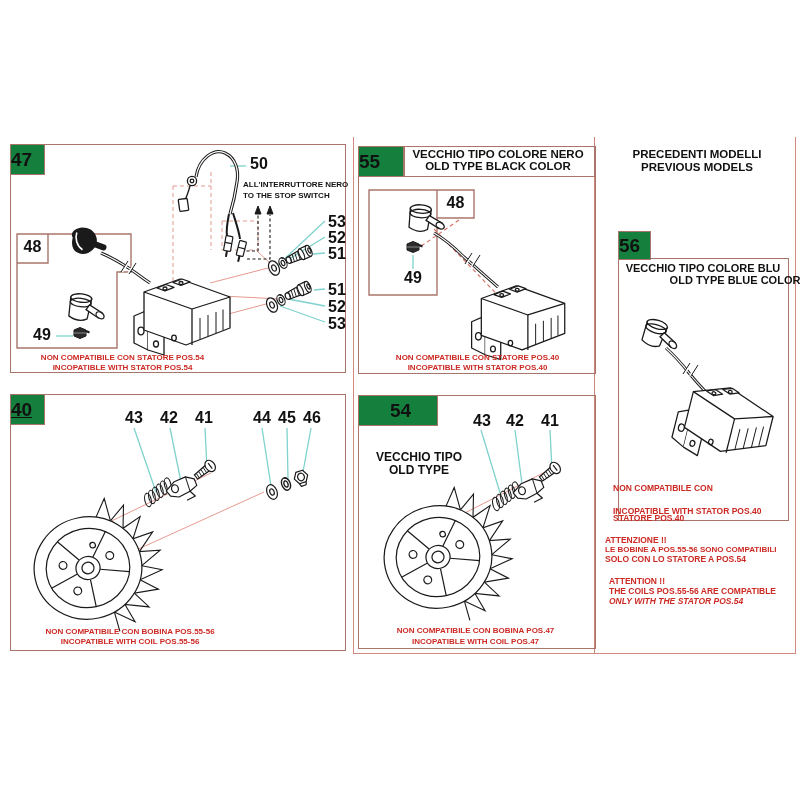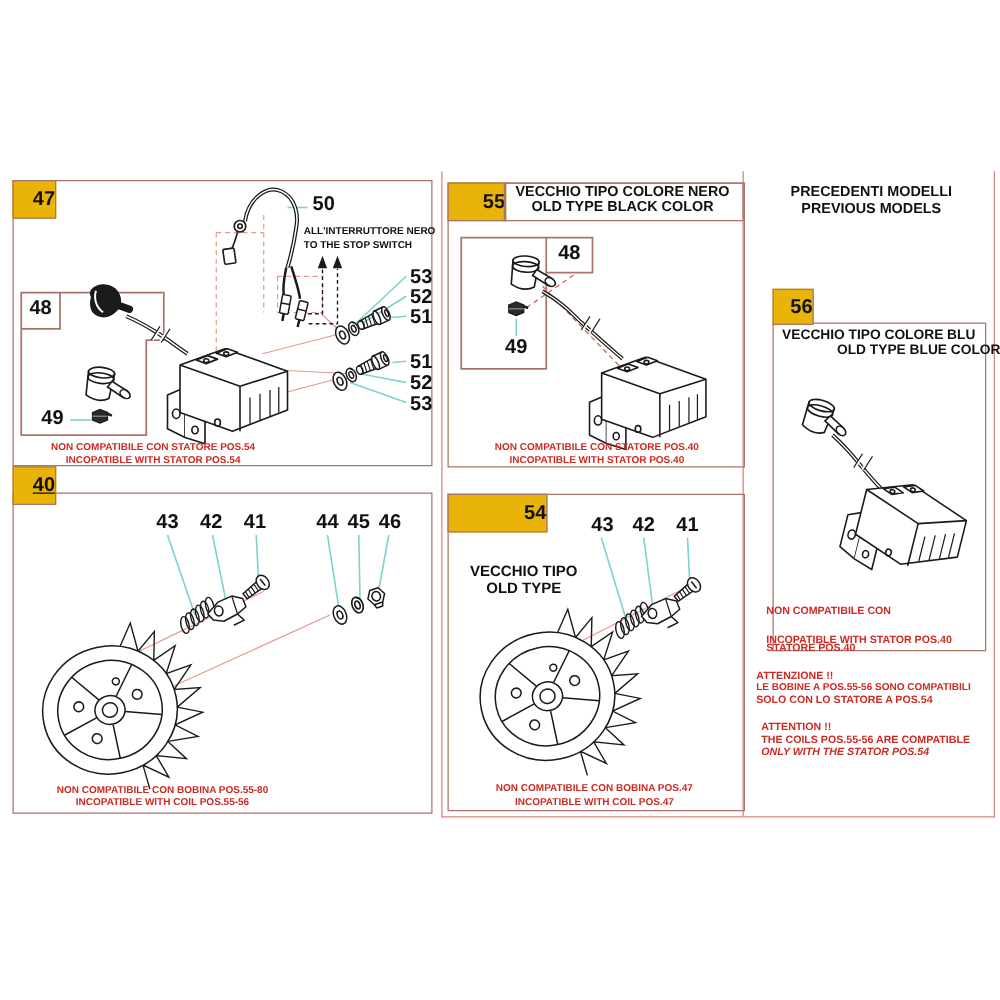--- a/index.html
+++ b/index.html
@@ -1,22 +1,22 @@
 <!DOCTYPE html>
 <html><head>
 <meta charset="utf-8">
 <style>
   html,body{margin:0;padding:0;background:#ffffff;}
   #page{position:relative;width:800px;height:800px;background:#ffffff;overflow:hidden;
         font-family:"Liberation Sans",sans-serif;}
   
   .secbox{position:absolute;border:1.4px solid #a9756a;background:transparent;}
-  .labbox{position:absolute;border:1.4px solid #a9756a;background:#eab308;
-          display:flex;align-items:center;justify-content:flex-end;
-          font-weight:bold;font-size:16px;color:#111;}
+  .labbox{position:absolute;border:1.4px solid #a9756a;background:#15803d;
+          display:flex;align-items:center;justify-content:flex-start;
+          font-weight:bold;font-size:19px;color:#111;}
   .outerbox{position:absolute;border:1.2px solid #d4897e;border-top:none;}
   .divline{position:absolute;border-left:1.2px solid #cd8478;}
   
   .num{position:absolute;font-weight:bold;font-size:16px;color:#111;text-align:center;}
   .titletxt{position:absolute;font-weight:bold;font-size:11.5px;color:#111;text-align:center;white-space:nowrap;}
   .subtxt{position:absolute;font-weight:bold;font-size:12px;color:#111;text-align:center;white-space:nowrap;}
   .redcap{position:absolute;font-weight:bold;font-size:8px;color:#cc2a24;text-align:center;white-space:nowrap;}
   .redleft{position:absolute;font-weight:bold;font-size:8.5px;color:#cc2a24;text-align:left;white-space:nowrap;}
   .notetxt{position:absolute;font-weight:bold;font-size:8px;color:#111;text-align:left;white-space:nowrap;}
   svg{position:absolute;left:0;top:0;}
@@ -28,21 +28,21 @@
 
   <div class="outerbox" style="left:353px;top:137px;width:441px;height:516px;"></div>
   <div class="divline" style="left:594px;top:137px;height:516px;"></div>
 
   <div class="secbox" style="left:10px;top:144px;width:334px;height:227px;"></div>
   <div class="labbox" style="left:10px;top:144px;width:33px;height:29px;">
     <span>47</span>
   </div>
 
   <div class="secbox" style="left:10px;top:394px;width:334px;height:255px;"></div>
-  <div class="labbox" style="left:10px;top:373px;width:33px;height:29px;text-decoration:underline;">
+  <div class="labbox" style="left:10px;top:394px;width:33px;height:29px;text-decoration:underline;">
     <span>40</span>
   </div>
 
   <div class="secbox" style="left:358px;top:146px;width:236px;height:226px;"></div>
   <div class="labbox" style="left:358px;top:146px;width:45px;height:29px;">
     <span>55</span>
   </div>
   <div class="secbox" style="left:403px;top:146px;width:190px;height:29px;"></div>
 
   <div class="secbox" style="left:358px;top:395px;width:236px;height:252px;"></div>
@@ -283,21 +283,21 @@
   <div class="num" style="left:29px;top:326px;width:26px;">49</div>
   <div class="redcap" style="left:30px;top:353px;width:185px;">NON COMPATIBILE CON STATORE POS.54</div>
   <div class="redcap" style="left:30px;top:363px;width:185px;">INCOPATIBLE WITH STATOR POS.54</div>
 
   <div class="num" style="left:122px;top:409px;width:24px;">43</div>
   <div class="num" style="left:157px;top:409px;width:24px;">42</div>
   <div class="num" style="left:192px;top:409px;width:24px;">41</div>
   <div class="num" style="left:250px;top:409px;width:24px;">44</div>
   <div class="num" style="left:275px;top:409px;width:24px;">45</div>
   <div class="num" style="left:300px;top:409px;width:24px;">46</div>
-  <div class="redcap" style="left:35px;top:627px;width:190px;">NON COMPATIBILE CON BOBINA POS.55-80</div>
+  <div class="redcap" style="left:35px;top:627px;width:190px;">NON COMPATIBILE CON BOBINA POS.55-56</div>
   <div class="redcap" style="left:35px;top:637px;width:190px;">INCOPATIBLE WITH COIL POS.55-56</div>
 
   <div class="titletxt" style="left:403px;top:148px;width:190px;">VECCHIO TIPO COLORE NERO</div>
   <div class="titletxt" style="left:403px;top:160px;width:190px;">OLD TYPE BLACK COLOR</div>
   <div class="num" style="left:437px;top:194px;width:37px;">48</div>
   <div class="num" style="left:400px;top:269px;width:26px;">49</div>
   <div class="redcap" style="left:380px;top:353px;width:195px;">NON COMPATIBILE CON STATORE POS.40</div>
   <div class="redcap" style="left:380px;top:363px;width:195px;">INCOPATIBLE WITH STATOR POS.40</div>
 
   <div class="subtxt" style="left:371px;top:450px;width:96px;">VECCHIO TIPO</div>

